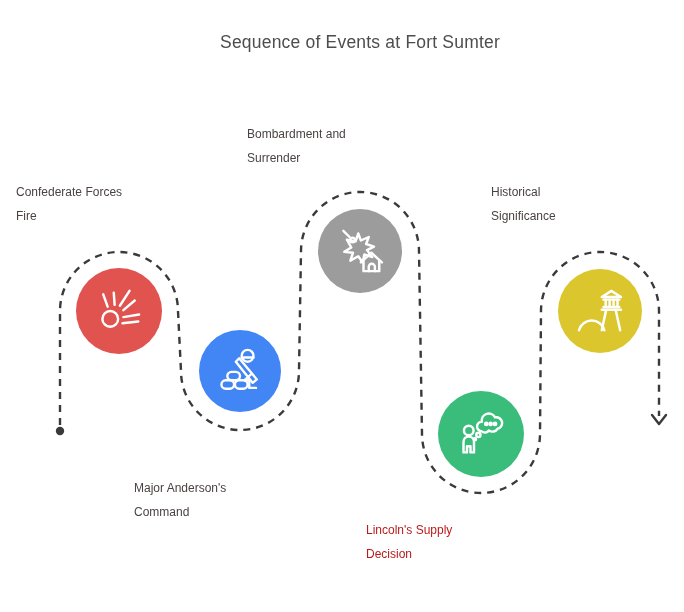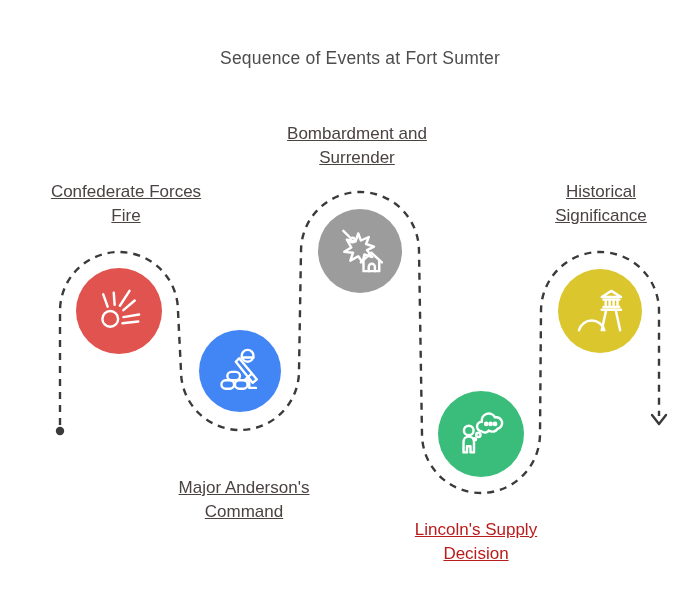--- a/index.html
+++ b/index.html
@@ -1,37 +1,37 @@
 <!DOCTYPE html>
 <html><head>
 <meta charset="utf-8">
 <style>
   html,body { margin:0; padding:0; background:#fff; }
   .canvas {
     position:relative; width:684px; height:612px; background:#ffffff;
     font-family:"Liberation Sans", sans-serif; overflow:hidden;
   }
   .title {
-    position:absolute; left:60px; top:48px; width:600px; margin:0;
+    position:absolute; left:60px; top:32px; width:600px; margin:0;
     text-align:center; font-size:17.5px; font-weight:400; letter-spacing:.2px;
   }
   .flow { position:absolute; left:0; top:0; width:684px; height:612px; }
   .flow path.dashed { fill:none; stroke-width:2.4; stroke-dasharray:7 6; }
   .flow path.arrow { fill:none; stroke-width:2.4; stroke-linecap:round; stroke-linejoin:round; }
   .node {
     position:absolute; border-radius:50%;
     display:flex; align-items:center; justify-content:center;
   }
   .node svg { display:block; }
   .node g {
     fill:none; stroke-width:2.8; stroke-linecap:round; stroke-linejoin:round;
   }
   .label {
-    position:absolute; width:220px; text-align:center;
-    font-size:17px; line-height:24px; white-space:pre-line;text-decoration:underline;
+    position:absolute; width:220px; 
+    font-size:12px; line-height:24px; white-space:pre-line;
   }
   .n1 { left:76px;  top:268px; width:86px; height:86px; }
   .n2 { left:199px; top:330px; width:82px; height:82px; }
   .n3 { left:318px; top:209px; width:84px; height:84px; }
   .n4 { left:438px; top:391px; width:86px; height:86px; }
   .n5 { left:558px; top:269px; width:84px; height:84px; }
   .l1 { left:16px;   top:180px; }
   .l2 { left:134px; top:456px;margin-top:20px; }
   .l3 { left:247px; top:122px; }
   .l4 { left:366px; top:518px; }

